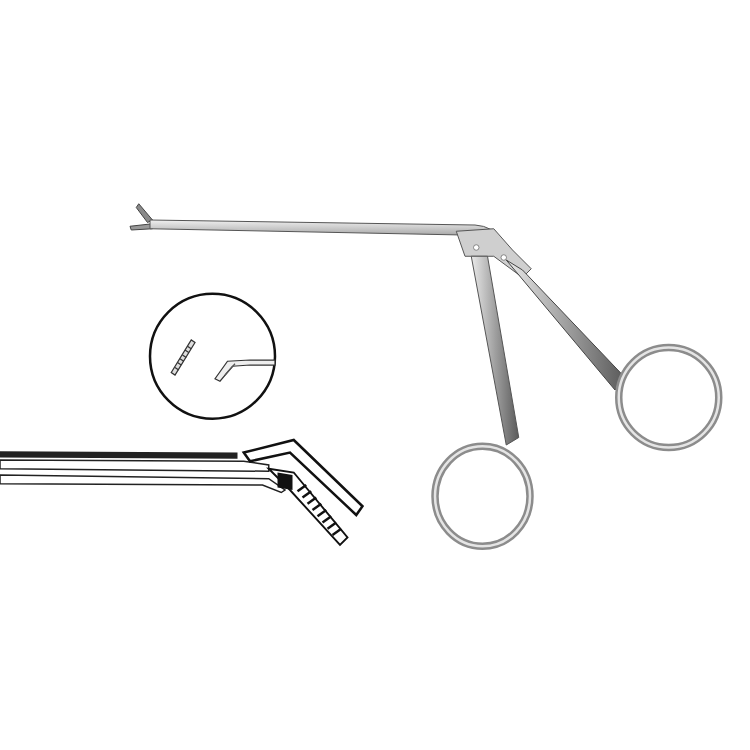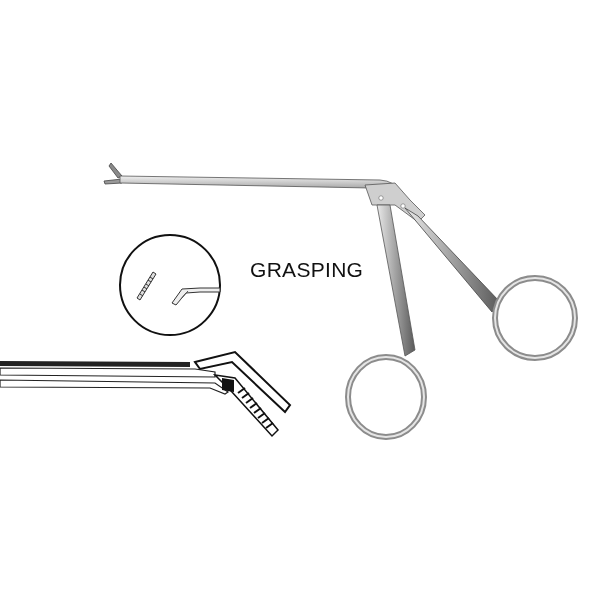--- a/index.html
+++ b/index.html
@@ -87,14 +87,13 @@
         <line x1="246" y1="403" x2="253" y2="398"></line>
         <line x1="250" y1="408" x2="257" y2="403"></line>
         <line x1="254" y1="413" x2="261" y2="408"></line>
         <line x1="258" y1="418" x2="265" y2="413"></line>
         <line x1="262" y1="423" x2="269" y2="418"></line>
         <line x1="266" y1="428" x2="273" y2="423"></line>
       </g>
     </g>
   </svg>
 
-  <div class="label">GRASPING</div>
 </div>
 
 </body></html>

